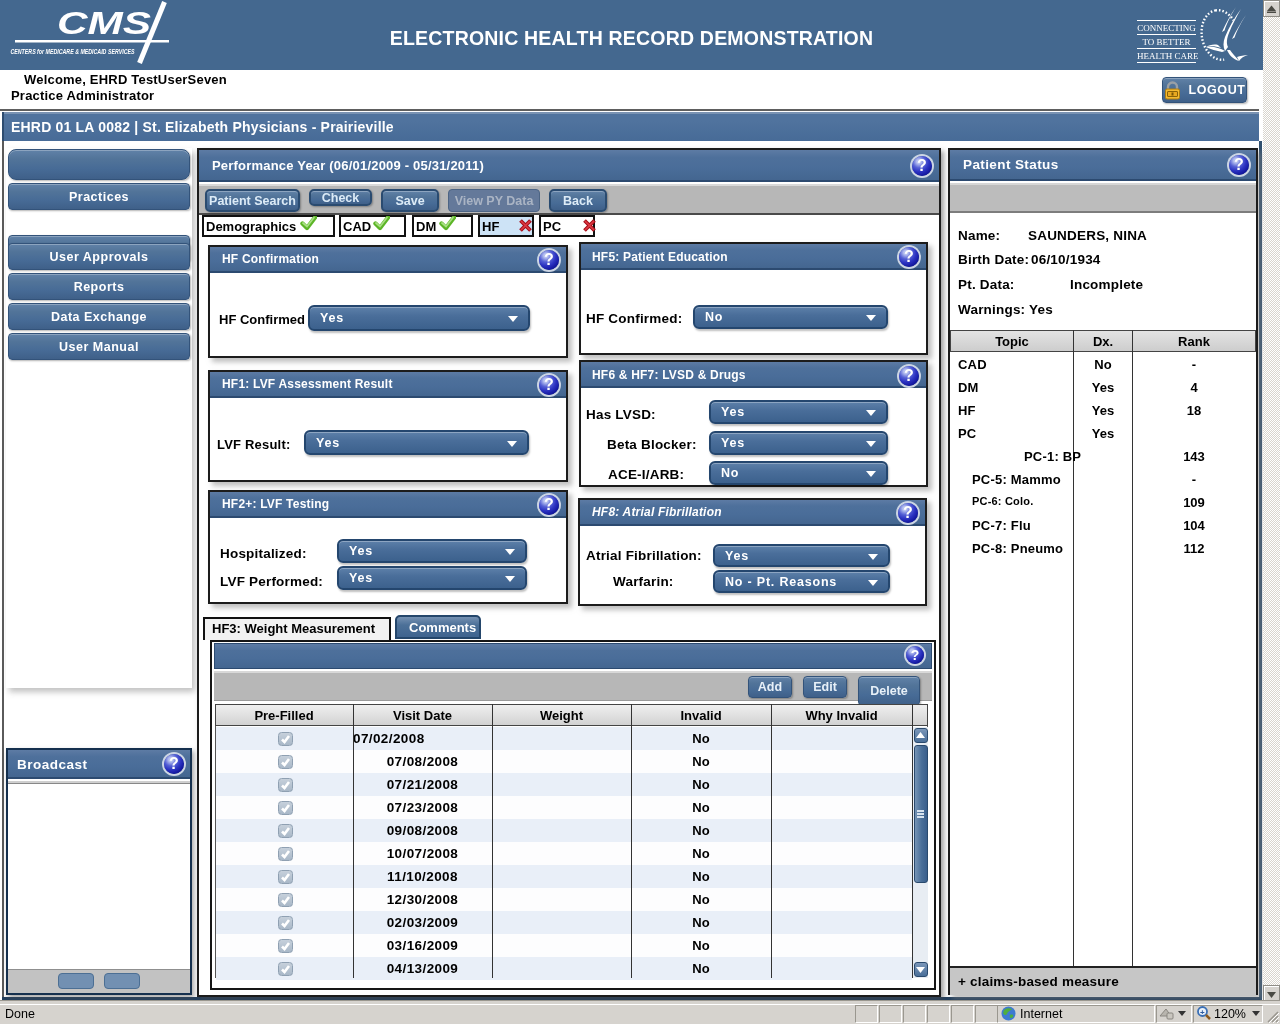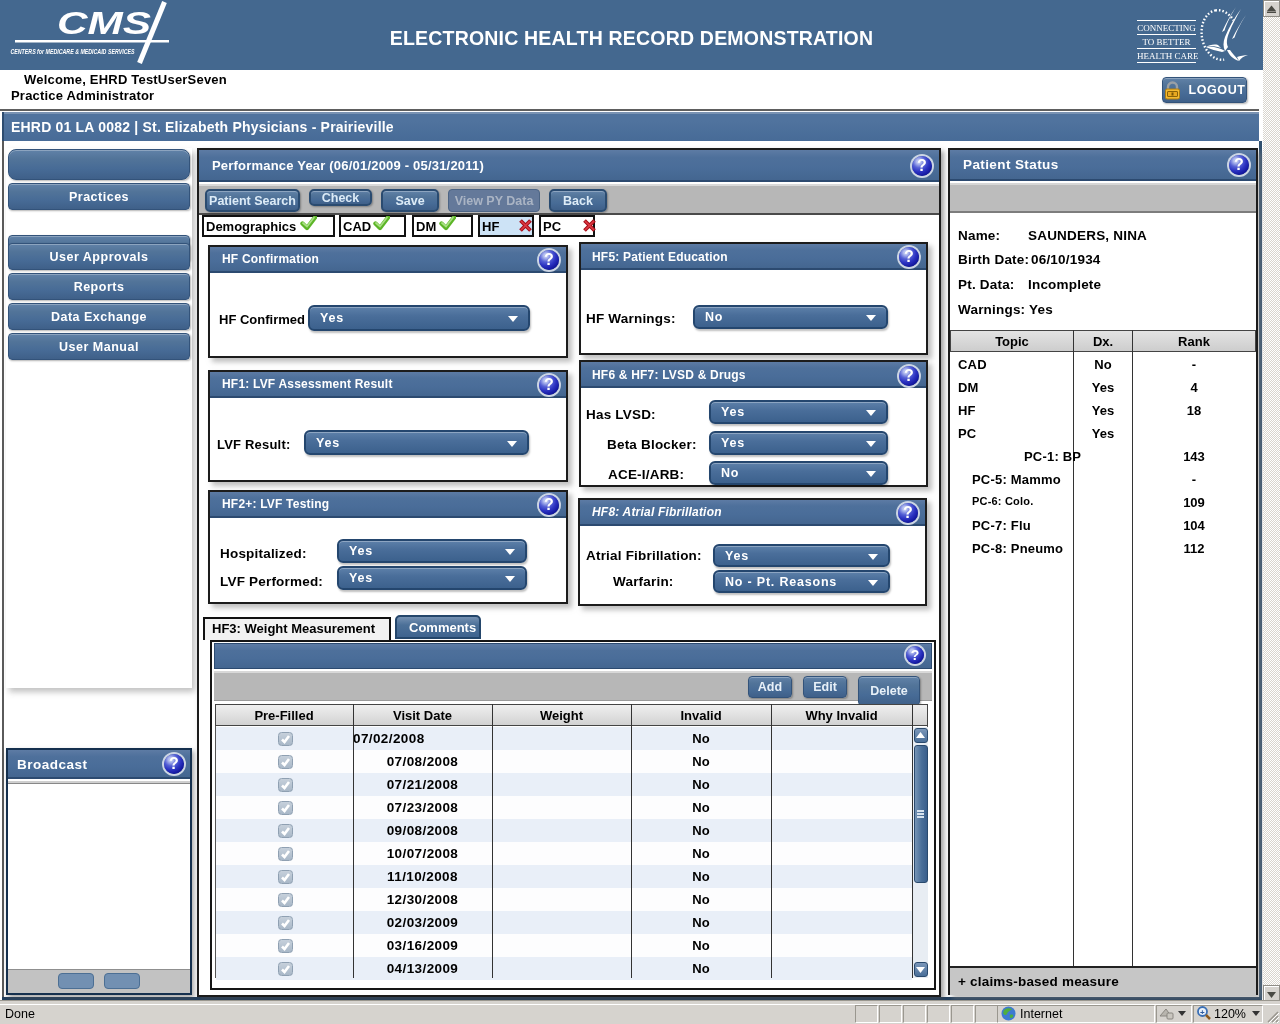--- a/index.html
+++ b/index.html
@@ -158,21 +158,21 @@
 <div class="qi" style="left:539px;top:495px;">?</div>
 <div class="lbl" style="left:220px;top:546px;">Hospitalized:</div>
 <div class="dd" style="left:337px;top:539px;width:190px;height:24px;">Yes</div>
 <div class="lbl" style="left:220px;top:574px;">LVF Performed:</div>
 <div class="dd" style="left:337px;top:566px;width:190px;height:24px;">Yes</div>
 
 <div class="abs" style="left:579px;top:242px;width:349px;height:113px;background:#fff;border:2px solid #1c1c1c;box-shadow:4px 4px 5px rgba(130,130,130,.5);"></div>
 <div class="chdr" style="left:581px;top:244px;width:345px;height:26px;border-bottom:2px solid #2c4a70;"></div>
 <div class="abs b" style="left:592px;top:250px;color:#fff;font-size:12px;letter-spacing:.2px;">HF5: Patient Education</div>
 <div class="qi" style="left:899px;top:247px;">?</div>
-<div class="lbl" style="left:586px;top:311px;">HF Warnings:</div>
+<div class="lbl" style="left:586px;top:311px;">HF Confirmed:</div>
 <div class="dd" style="left:693px;top:305px;width:195px;height:24px;">No</div>
 
 <div class="abs" style="left:579px;top:360px;width:349px;height:127px;background:#fff;border:2px solid #1c1c1c;box-shadow:4px 4px 5px rgba(130,130,130,.5);"></div>
 <div class="chdr" style="left:581px;top:362px;width:345px;height:26px;border-bottom:2px solid #2c4a70;"></div>
 <div class="abs b" style="left:592px;top:368px;color:#fff;font-size:12px;letter-spacing:.2px;">HF6 &amp; HF7: LVSD &amp; Drugs</div>
 <div class="qi" style="left:899px;top:366px;">?</div>
 <div class="lbl" style="left:586px;top:407px;">Has LVSD:</div>
 <div class="dd" style="left:709px;top:400px;width:179px;height:24px;">Yes</div>
 <div class="lbl" style="left:607px;top:437px;">Beta Blocker:</div>
 <div class="dd" style="left:709px;top:431px;width:179px;height:24px;">Yes</div>
@@ -307,21 +307,21 @@
 <div class="abs" style="left:948px;top:148px;width:310px;height:847px;background:#fff;border:2px solid #1c1c1c;box-shadow:4px 4px 5px rgba(130,130,130,.5);"></div>
 <div class="chdr" style="left:950px;top:150px;width:306px;height:31px;border-bottom:2px solid #2c4a70;"></div>
 <div class="abs b" style="left:963px;top:157px;color:#fff;font-size:13.5px;letter-spacing:.4px;">Patient Status</div>
 <div class="qi" style="left:1229px;top:155px;">?</div>
 <div class="abs" style="left:950px;top:183px;width:306px;height:30px;background:linear-gradient(#d6d6d6 0 2px,#bcbcbc 2px 100%);border-bottom:2px solid #7d7d7d;"></div>
 <div class="lbl" style="left:958px;top:228px;">Name:</div>
 <div class="lbl" style="left:1028px;top:228px;">SAUNDERS, NINA</div>
 <div class="lbl" style="left:958px;top:252px;">Birth Date:</div>
 <div class="lbl" style="left:1031px;top:252px;">06/10/1934</div>
 <div class="lbl" style="left:958px;top:277px;">Pt. Data:</div>
-<div class="lbl" style="left:1028px;top:277px;">Incomplete</div>
+<div class="lbl" style="left:1070px;top:277px;">Incomplete</div>
 <div class="lbl" style="left:958px;top:302px;">Warnings:</div>
 <div class="lbl" style="left:1029px;top:302px;">Yes</div>
 
 <div class="abs" style="left:950px;top:330px;width:306px;height:22px;background:linear-gradient(#e3e3e3,#cdcdcd);border:1px solid #444;"></div>
 <div class="abs b" style="left:950px;top:334px;width:124px;text-align:center;font-size:13px;">Topic</div>
 <div class="abs b" style="left:1074px;top:334px;width:58px;text-align:center;font-size:13px;">Dx.</div>
 <div class="abs b" style="left:1132px;top:334px;width:124px;text-align:center;font-size:13px;">Rank</div>
 <div class="abs" style="left:1073px;top:330px;width:1px;height:637px;background:#333;"></div>
 <div class="abs" style="left:1132px;top:330px;width:1px;height:637px;background:#333;"></div>
 <div class="abs b" style="left:958px;top:357px;font-size:13px;letter-spacing:.2px;">CAD</div>

